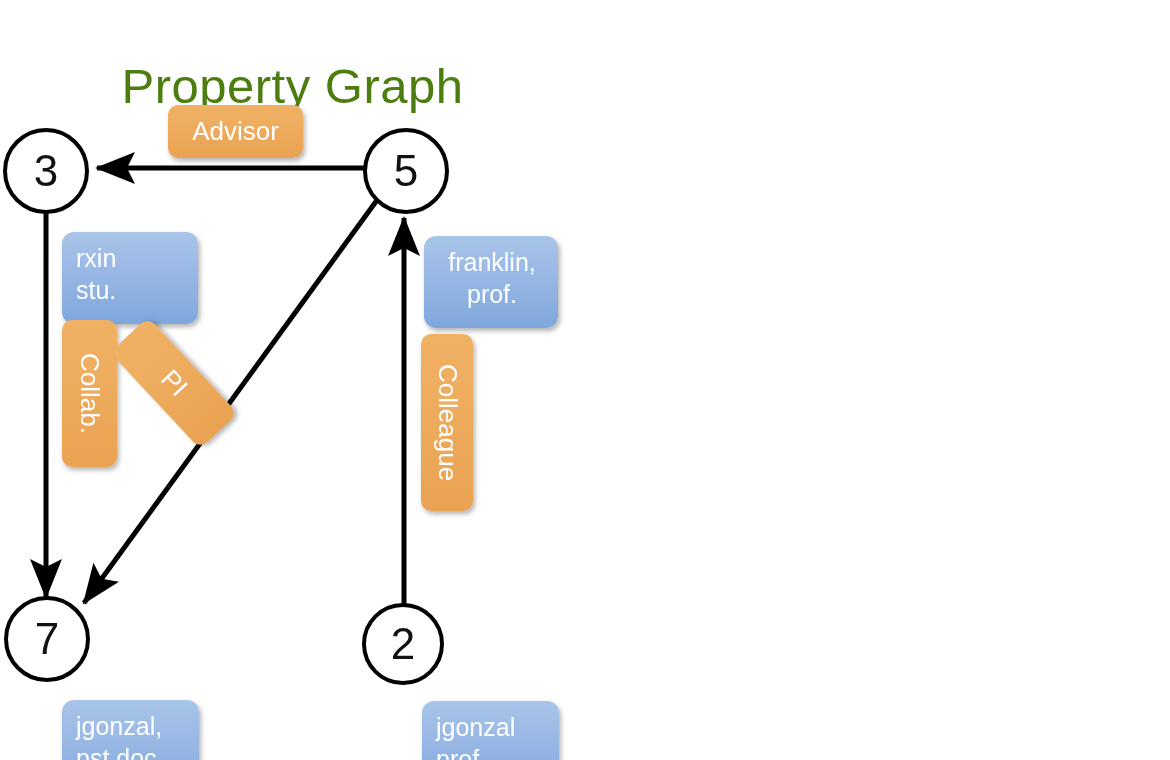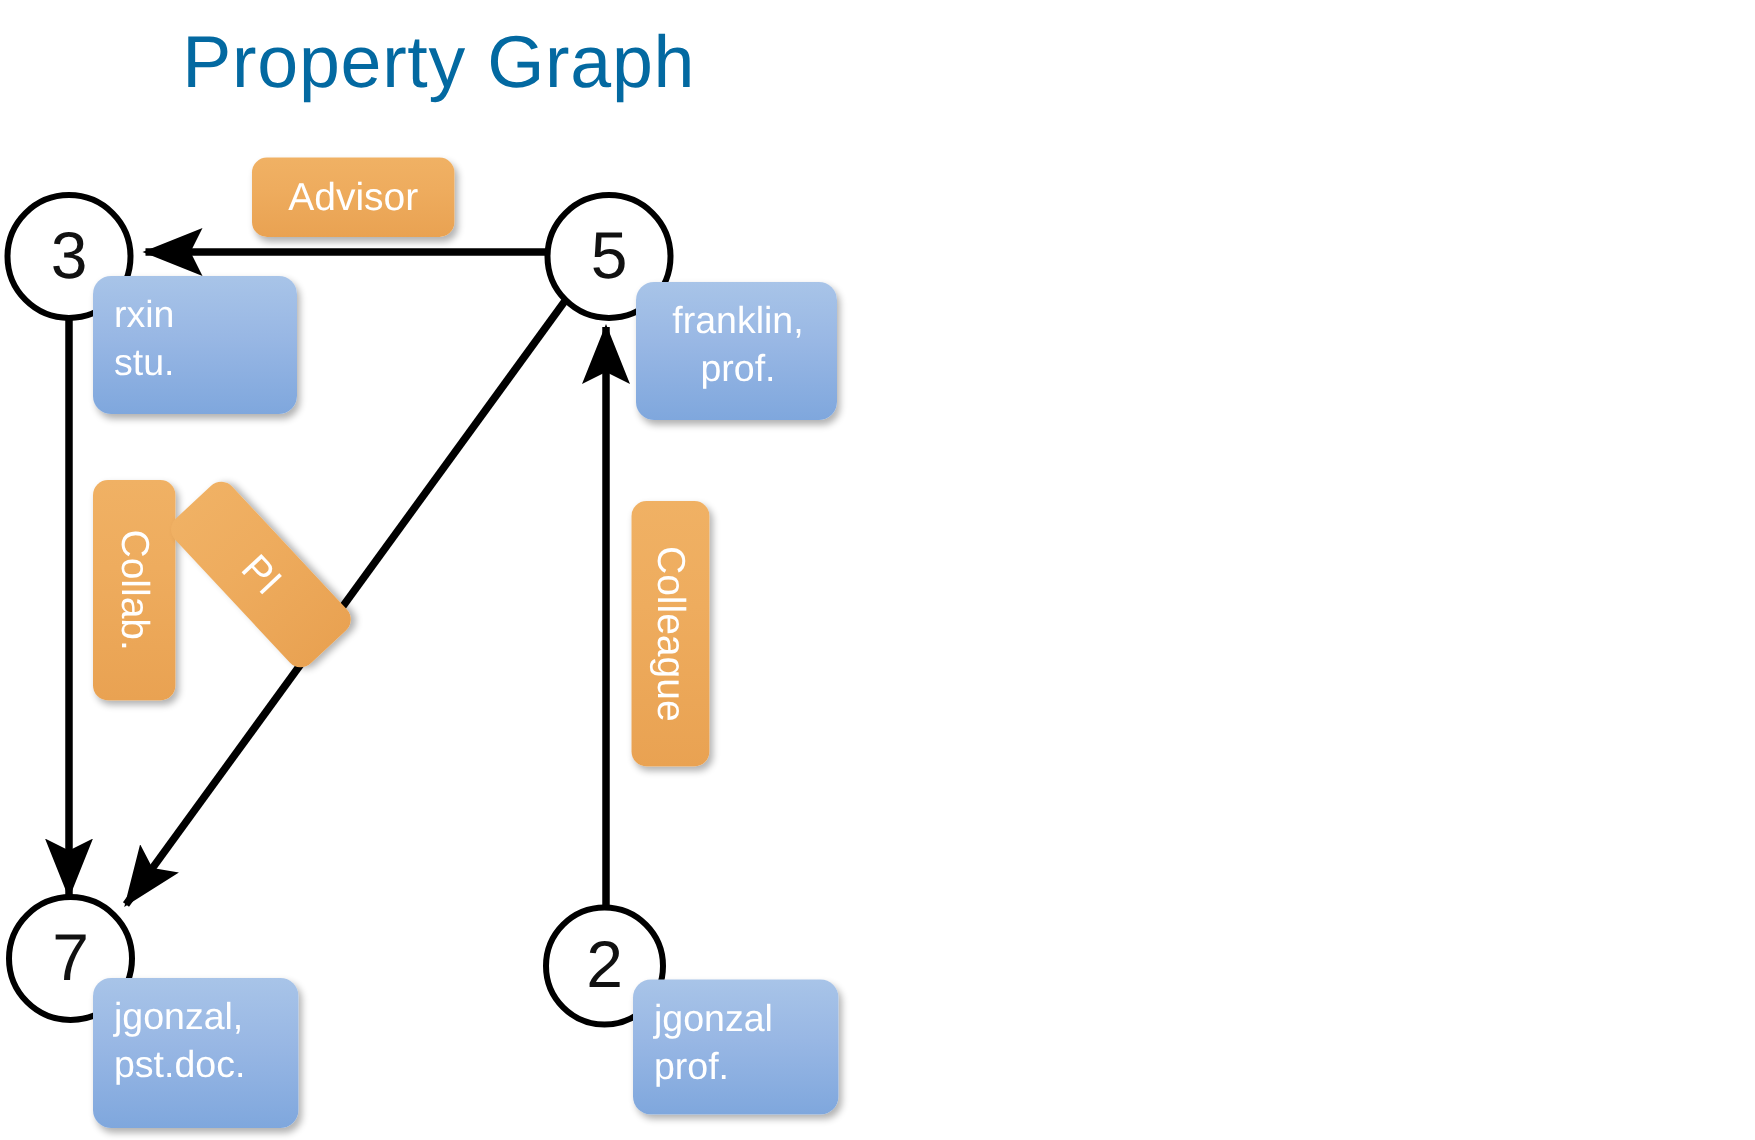--- a/index.html
+++ b/index.html
@@ -15,23 +15,24 @@
     position: relative;
   }
 
   
   .panel { position: absolute; }
 
   .section-title {
     position: absolute;
     font-family: "Liberation Sans", sans-serif;
     font-weight: 300;
-    color: #0369a1;
+    color: #4d7c0f;
     letter-spacing: 0.5px;
     white-space: nowrap;
+    margin-top: 44px;
   }
 
   
   #graph-panel {
     left: 0; top: 0;
     width: 585px; height: 760px;
   }
   #graph-title {
     left: 0; top: 12px;
     width: 585px;
@@ -72,20 +73,21 @@
     background: linear-gradient(to bottom, #a8c4e8 0%, #98b7e4 45%, #7fa7dd 100%);
     box-shadow: 2px 3px 5px rgba(0,0,0,0.30);
     color: #ffffff;
     font-family: "Liberation Sans", sans-serif;
     font-weight: 300;
     font-size: 25px;
     line-height: 32px;
     padding: 10px 12px 10px 14px;
     box-sizing: border-box;
     z-index: 4;
+    margin-top: 48px;
   }
 
   .edge-label {
     position: absolute;
     border-radius: 10px;
     background: linear-gradient(to bottom, #f0b164 0%, #eeac5e 40%, #e9a252 100%);
     box-shadow: 2px 3px 5px rgba(0,0,0,0.30);
     color: #ffffff;
     font-family: "Liberation Sans", sans-serif;
     font-weight: 300;

